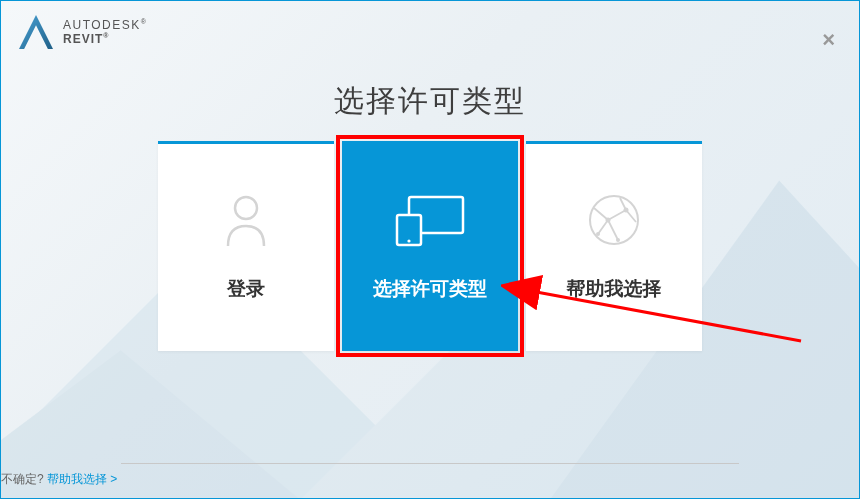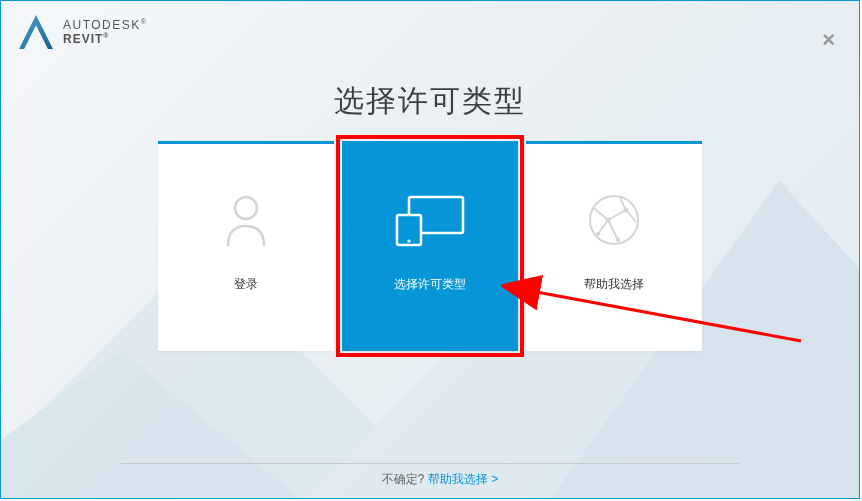--- a/index.html
+++ b/index.html
@@ -109,23 +109,23 @@
       box-shadow: 0 1px 3px rgba(0,0,0,0.05);
     }
     .card .icon-wrap {
       height: 72px;
       display: flex;
       align-items: center;
       justify-content: center;
       margin-bottom: 20px;
     }
     .card .label {
-      font-size: 12px;
+      font-size: 19px;
       color: #333;
-      font-weight: 400;
+      font-weight: 700;
     }
     .card-selected {
       background: #0696d7;
       border-top-color: #0696d7;
       outline: 4px solid #ff0000;
       outline-offset: 2px;
     }
     .card-selected .label { color: #fff; }
     .subtitle {
       position: absolute;
@@ -144,25 +144,23 @@
       right: 120px;
       height: 1px;
       background: #c8c8c8;
       z-index: 2;
     }
     .footer-text {
       position: absolute;
       bottom: 10px;
       left: 0;
       right: 0;
-      text-align: center;
       font-size: 12px;
       color: #666;
       z-index: 2;
-      padding-left: 20px;
     }
     .footer-text .link { color: #0696d7; cursor: pointer; }
     .arrow {
       position: absolute;
       pointer-events: none;
       z-index: 5;
     }
   </style>
 </head>
 <body>

